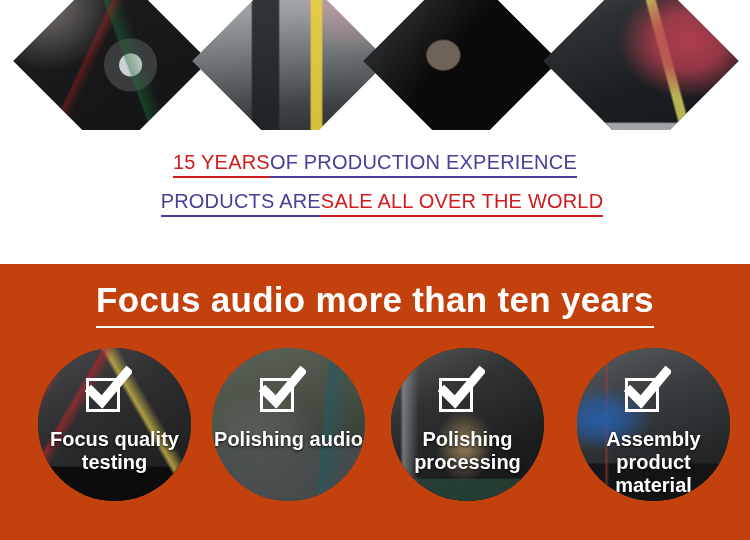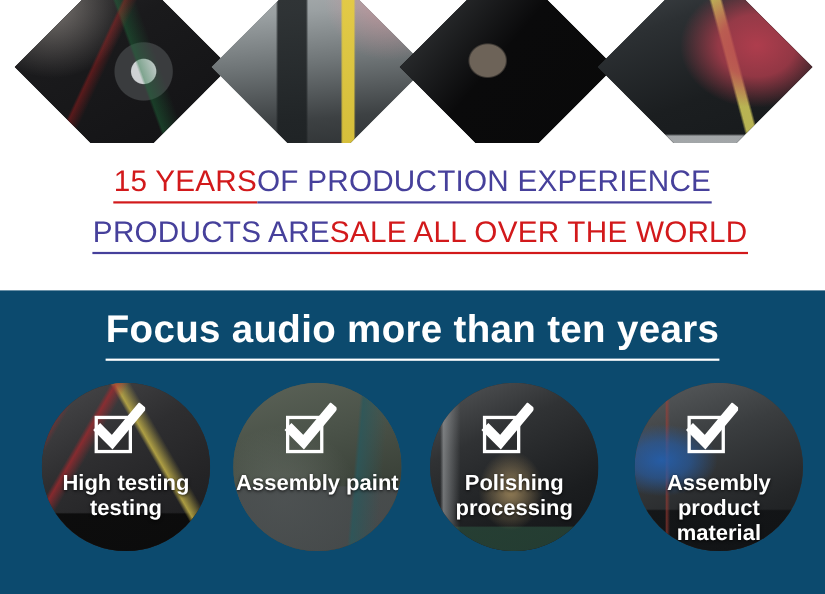--- a/index.html
+++ b/index.html
@@ -76,33 +76,33 @@
       linear-gradient(0deg,rgba(208,212,214,.75) 0 18%,rgba(0,0,0,0) 19%);
   }
 
   
   .headline{
     position:absolute;left:0;top:130px;width:750px;height:134px;
     text-align:center;
   }
   .hl-line{
     white-space:nowrap;
-    font-size:27px;font-weight:400;letter-spacing:.2px;line-height:1;
+    font-size:20px;font-weight:400;letter-spacing:.2px;line-height:1;
     font-family:"Liberation Sans", sans-serif;
   }
   .hl1{margin-top:22px;}
   .hl2{margin-top:13px;margin-left:14px;}
   .seg{display:inline-block;padding-bottom:4px;}
   .seg-red{color:#d2191b;border-bottom:2px solid #d2191b;}
   .seg-blue{color:#46409b;border-bottom:2px solid #46409b;}
 
   
   .banner{
     position:absolute;left:0;top:264px;width:750px;height:276px;
-    background:#0c4a6e;overflow:hidden;
+    background:#c2410c;overflow:hidden;
   }
   .banner-title{
     position:absolute;left:0;top:18px;width:750px;text-align:center;
   }
   .banner-title span{
     display:inline-block;color:#ffffff;font-size:35px;font-weight:bold;
     letter-spacing:.3px;line-height:1;padding-bottom:9px;
     border-bottom:2px solid #ffffff;
   }
 
@@ -217,35 +217,35 @@
 
       <div class="circle c1">
         <div class="cbg cb1"></div>
         <div class="check">
           <div class="box"></div>
           <svg class="tick" viewBox="0 0 48 48">
             <path d="M7 25 L18 36 L43 6" fill="none" stroke="#ffffff" stroke-width="9" stroke-linecap="square" stroke-linejoin="miter"></path>
           </svg>
         </div>
         <div class="clabel">
-          <div>High testing</div>
+          <div>Focus quality</div>
           <div>testing</div>
         </div>
       </div>
 
       <div class="circle c2">
         <div class="cbg cb2"></div>
         <div class="check">
           <div class="box"></div>
           <svg class="tick" viewBox="0 0 48 48">
             <path d="M7 25 L18 36 L43 6" fill="none" stroke="#ffffff" stroke-width="9" stroke-linecap="square" stroke-linejoin="miter"></path>
           </svg>
         </div>
         <div class="clabel wide">
-          <div>Assembly paint</div>
+          <div>Polishing audio</div>
           <div></div>
         </div>
       </div>
 
       <div class="circle c3">
         <div class="cbg cb3"></div>
         <div class="check">
           <div class="box"></div>
           <svg class="tick" viewBox="0 0 48 48">
             <path d="M7 25 L18 36 L43 6" fill="none" stroke="#ffffff" stroke-width="9" stroke-linecap="square" stroke-linejoin="miter"></path>

